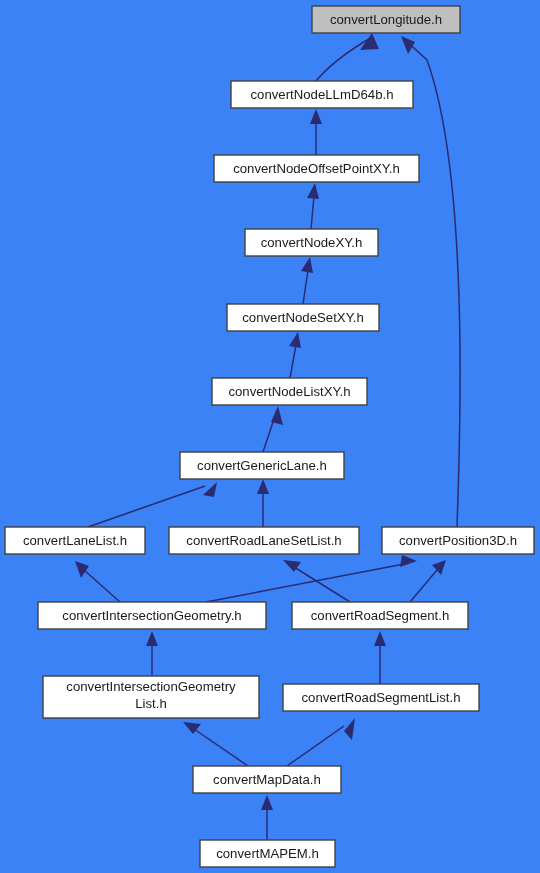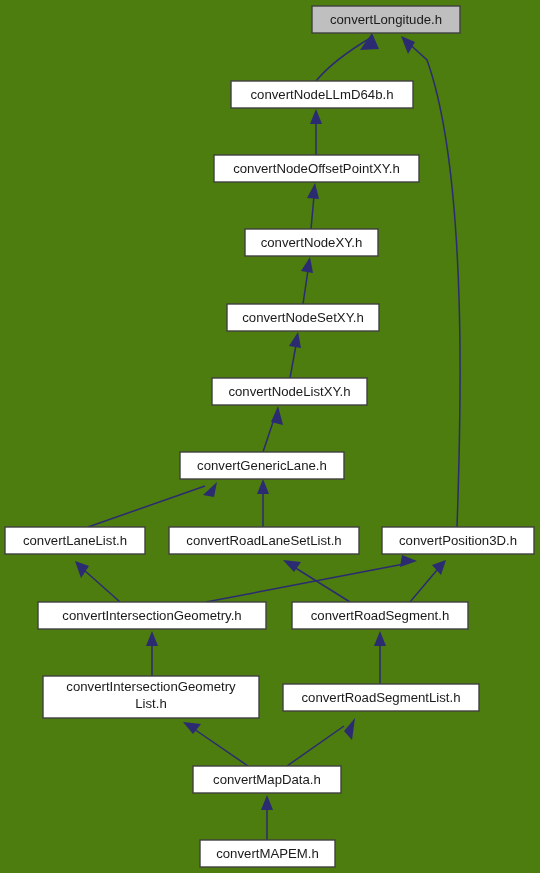--- a/index.html
+++ b/index.html
@@ -10,21 +10,21 @@
   body {
     width: 540px;
     height: 873px;
     overflow: hidden;
     font-family: "Liberation Sans", sans-serif;
   }
   #graph-root {
     position: relative;
     width: 540px;
     height: 873px;
-    background: #4d7c0f;
+    background: #3b82f6;
   }
   svg#graph-canvas {
     position: absolute;
     top: 0;
     left: 0;
     width: 540px;
     height: 873px;
     display: block;
   }
   .node-box {

